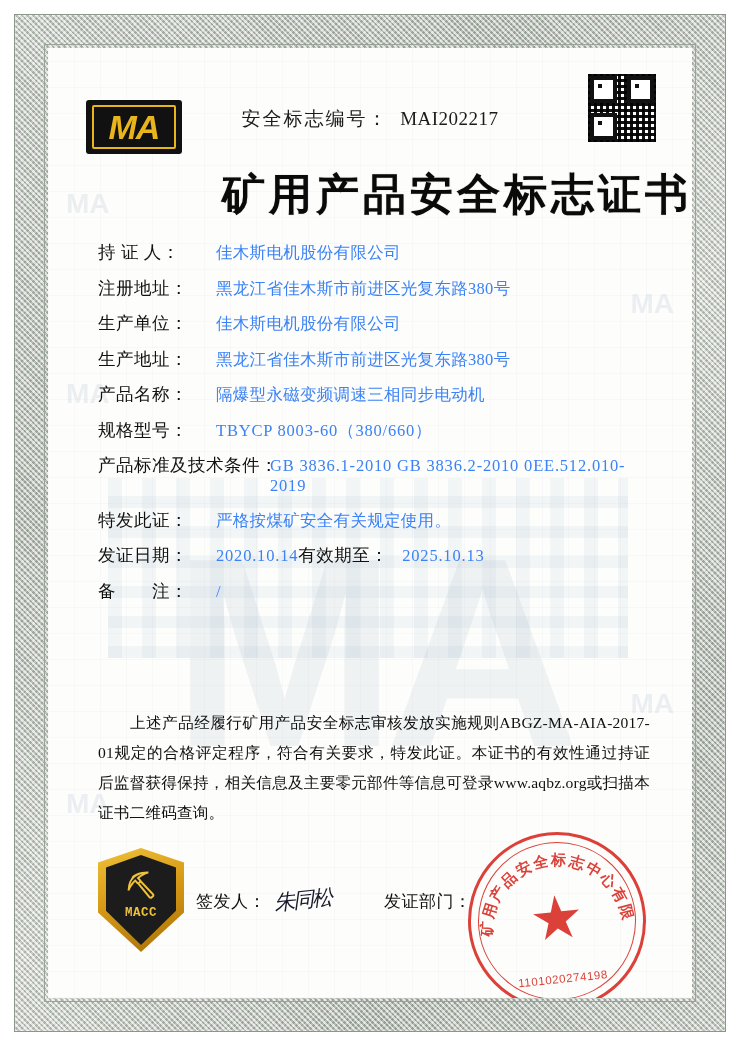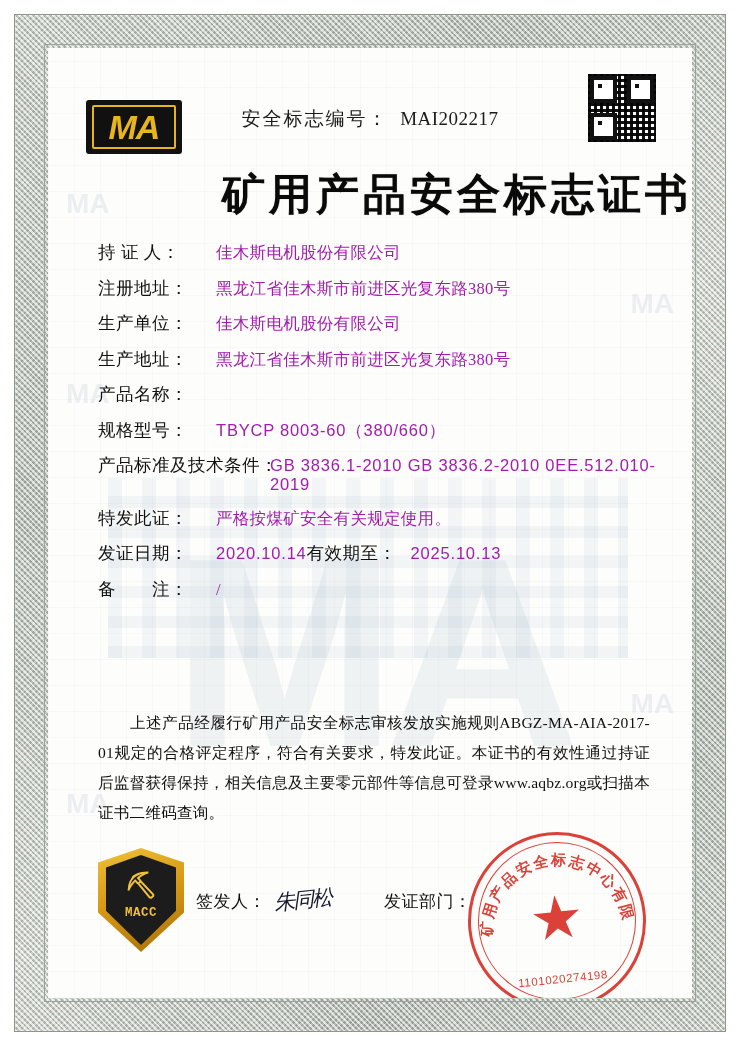--- a/index.html
+++ b/index.html
@@ -207,25 +207,25 @@
     flex: 0 0 118px;
     letter-spacing: 0.5px;
     white-space: nowrap;
   }
   .field-label.wide {
     width: 172px;
     flex: 0 0 172px;
   }
   .field-value {
     font-size: 16.5px;
-    color: #a21caf;
+    color: #3b82f6;
     letter-spacing: 0.3px;
   }
   .field-value.mono {
-    font-family: Liberation Sans, sans-serif;
+    font-family: Liberation Serif, serif;
     letter-spacing: 0.8px;
   }
   .field-row.dual {
     justify-content: flex-start;
   }
   .dual-right {
     display: flex;
     align-items: baseline;
   }
   .dual-right .field-label {
@@ -419,20 +419,21 @@
         <div class="field-value">佳木斯电机股份有限公司</div>
       </div>
 
       <div class="field-row">
         <div class="field-label">生产地址：</div>
         <div class="field-value">黑龙江省佳木斯市前进区光复东路380号</div>
       </div>
 
       <div class="field-row">
         <div class="field-label">产品名称：</div>
+        <div class="field-value">隔爆型永磁变频调速三相同步电动机</div>
       </div>
 
       <div class="field-row">
         <div class="field-label">规格型号：</div>
         <div class="field-value mono">TBYCP 8003-60（380/660）</div>
       </div>
 
       <div class="field-row">
         <div class="field-label wide">产品标准及技术条件：</div>
         <div class="field-value mono">GB 3836.1-2010 GB 3836.2-2010 0EE.512.010-2019</div>

